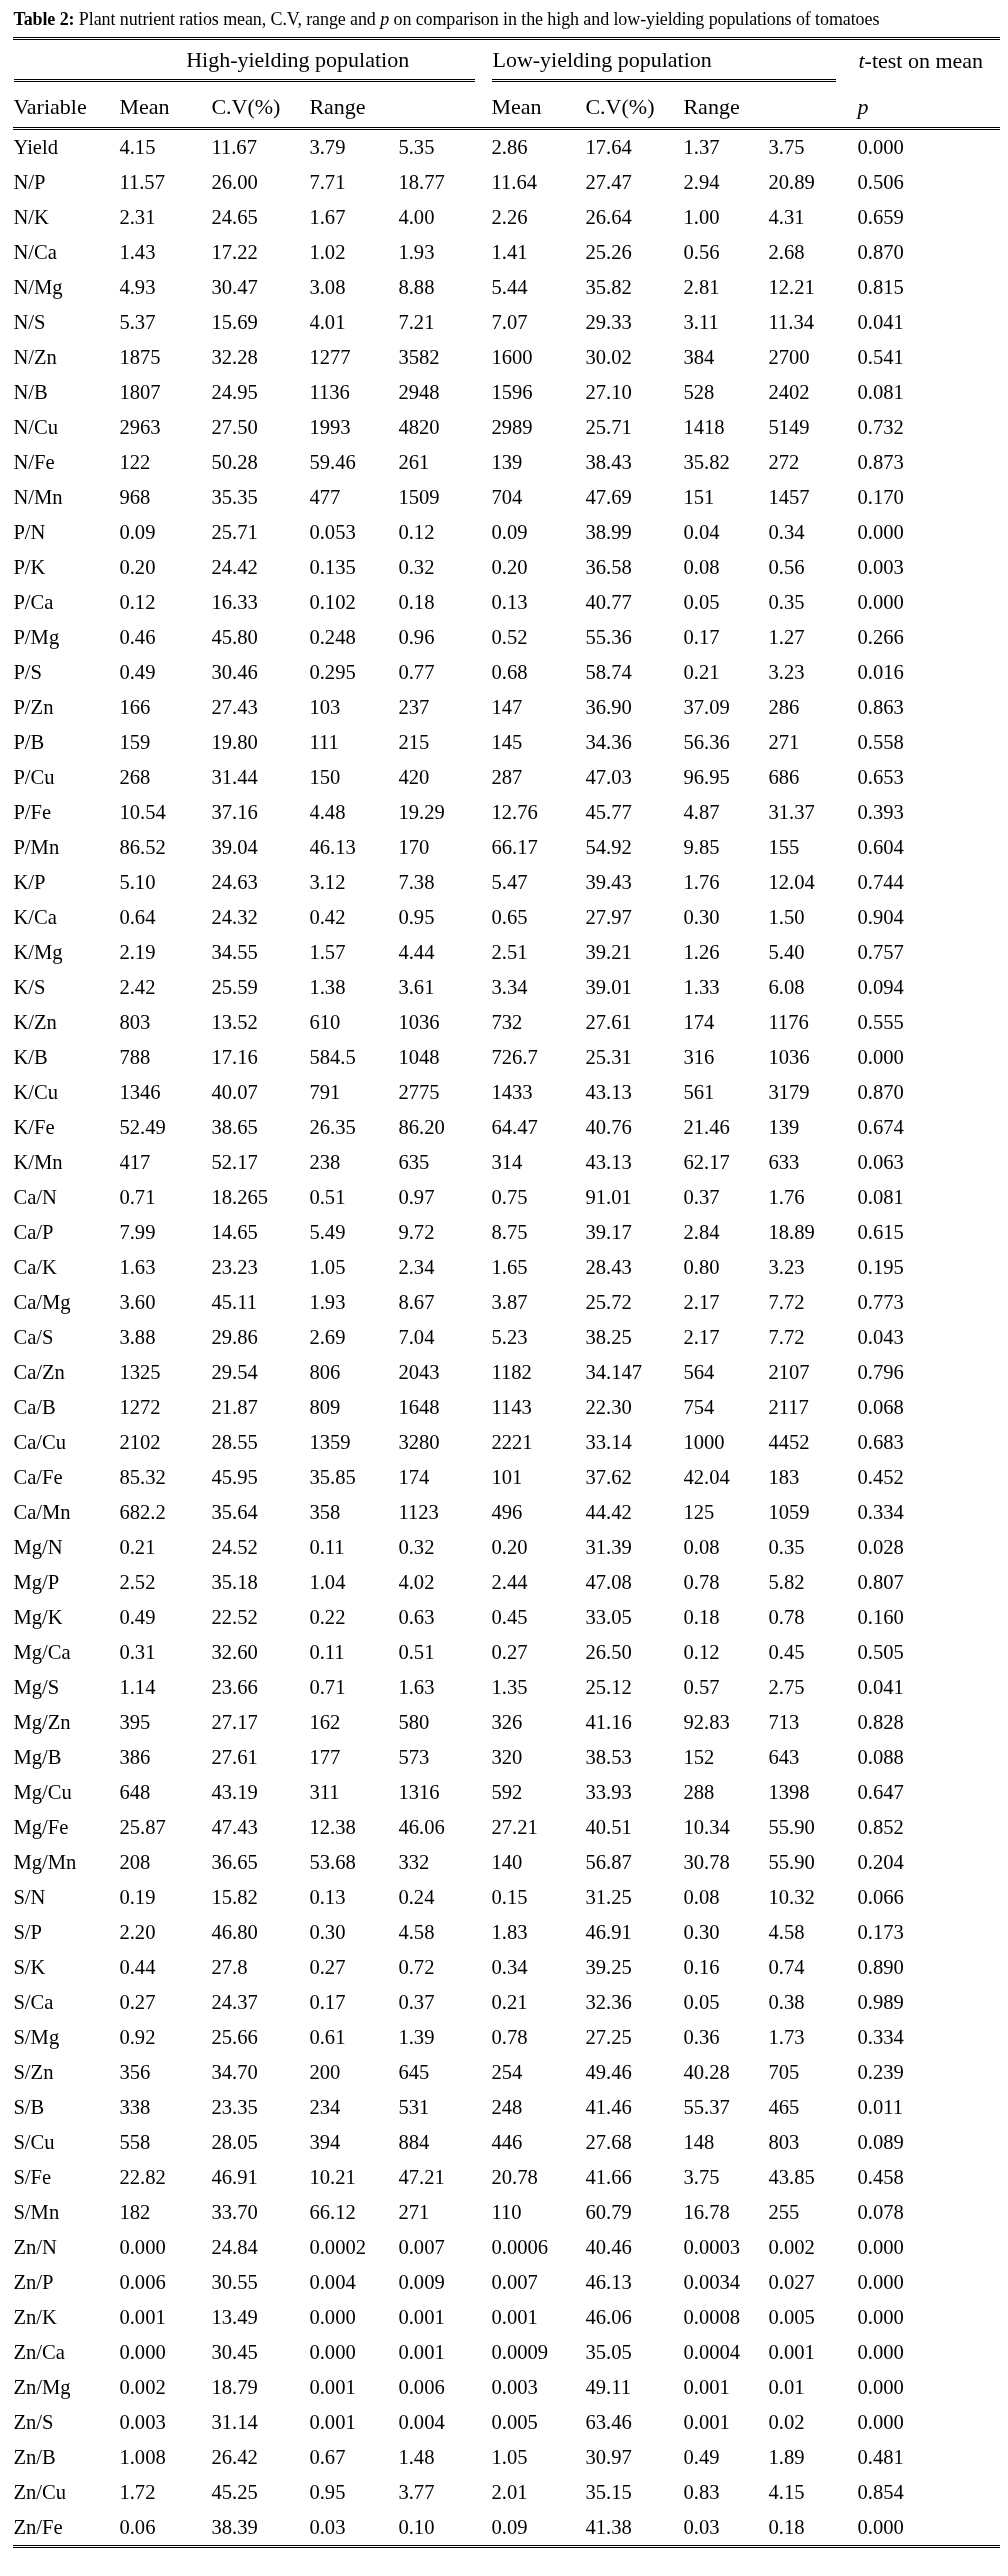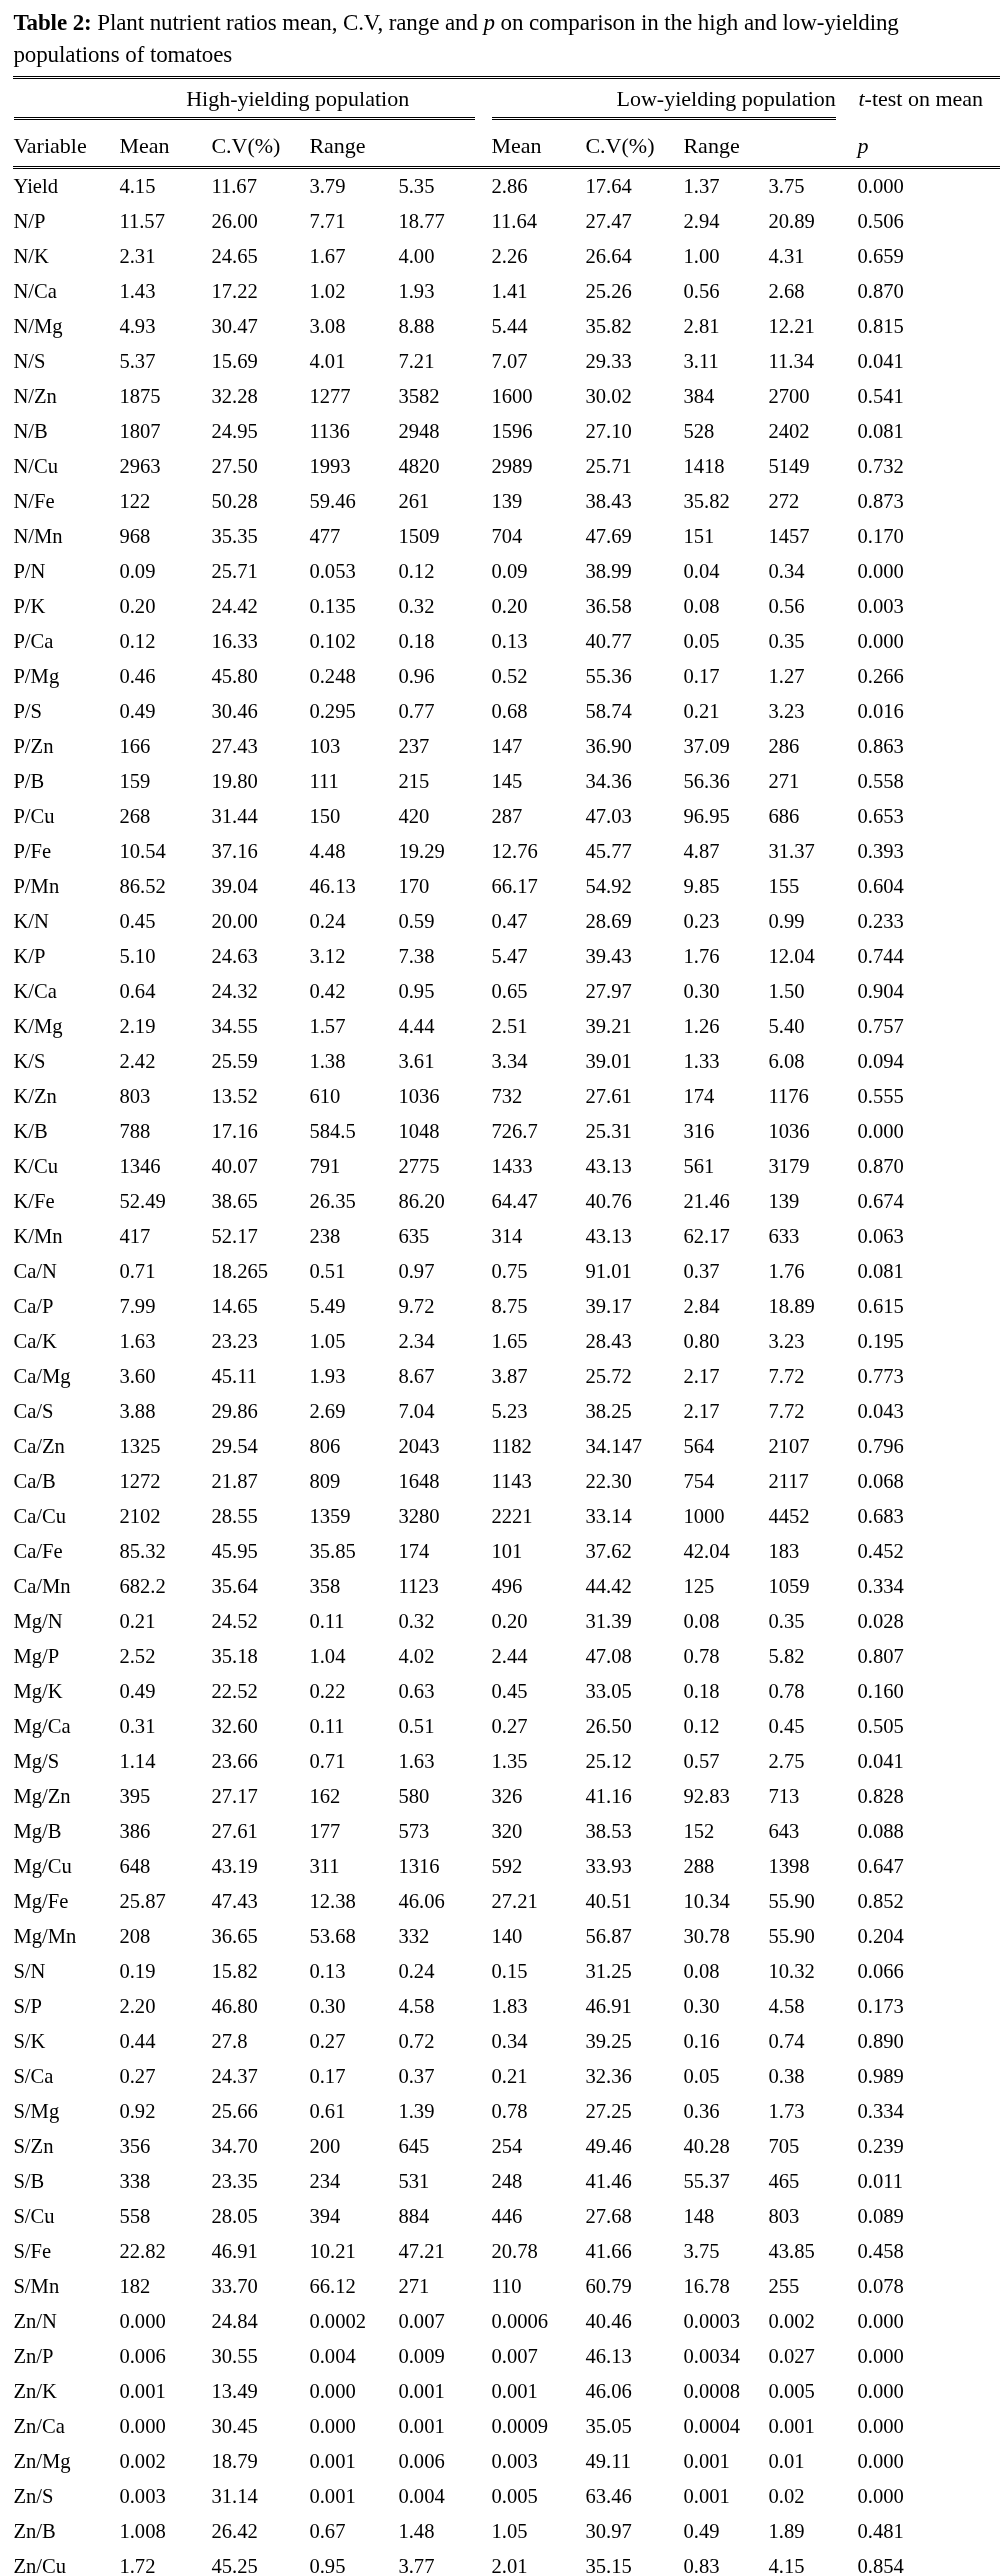--- a/index.html
+++ b/index.html
@@ -11,21 +11,21 @@
   }
   .page {
     width: 1008px;
     height: 3979px;
     box-sizing: border-box;
     padding: 7.2px 9.3px 0 13.4px;
     overflow: hidden;
     background: #ffffff;
   }
   .caption {
-    font-size: 23px;
+    font-size: 18px;
     line-height: 1.38;
     width: 985px;
     margin-bottom: 5.2px;
     letter-spacing: -0.1px;
   }
   .caption .bold { font-weight: bold; }
   .ital { font-style: italic; }
 
   table.ratios {
     border-collapse: collapse;
@@ -50,21 +50,21 @@
     text-align: left;
     font-size: 22px;
     white-space: nowrap;
   }
   tr.grp th { padding-top: 7.2px; vertical-align: bottom; }
   tr.grp .rule {
     border-bottom: 3.6px double #000;
     padding-bottom: 5.2px;
   }
   th.gh-high .rule { margin-right: 15.5px; padding-left: 106px; text-align: center; }
-  th.gh-low  .rule { margin-right: 20.6px; text-align: right; }
+  th.gh-low  .rule { margin-right: 20.6px; text-align: left; }
   th.gh-ttest { padding-bottom: 8.8px; }
 
   tr.sub th {
     border-bottom: 3.6px double #000;
     padding: 11.3px 0 7.2px 0;
   }
 
   td {
     font-size: 20.6px;
     height: 35px;
@@ -363,32 +363,20 @@
           <td>39.04</td>
           <td>46.13</td>
           <td>170</td>
           <td>66.17</td>
           <td>54.92</td>
           <td>9.85</td>
           <td>155</td>
           <td>0.604</td>
         </tr>
         <tr>
-          <td>K/N</td>
-          <td>0.45</td>
-          <td>20.00</td>
-          <td>0.24</td>
-          <td>0.59</td>
-          <td>0.47</td>
-          <td>28.69</td>
-          <td>0.23</td>
-          <td>0.99</td>
-          <td>0.233</td>
-        </tr>
-        <tr>
           <td>K/P</td>
           <td>5.10</td>
           <td>24.63</td>
           <td>3.12</td>
           <td>7.38</td>
           <td>5.47</td>
           <td>39.43</td>
           <td>1.76</td>
           <td>12.04</td>
           <td>0.744</td>

